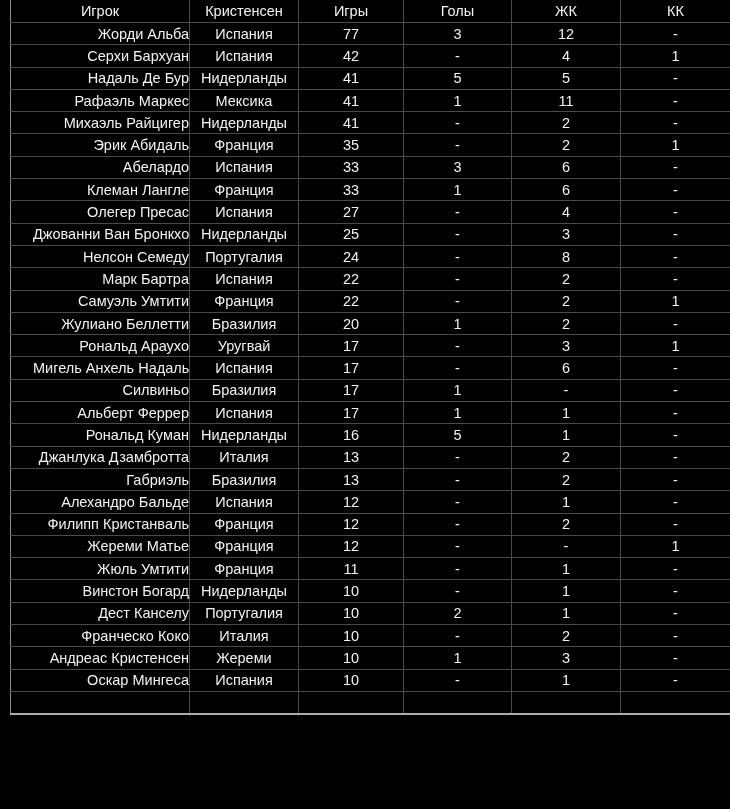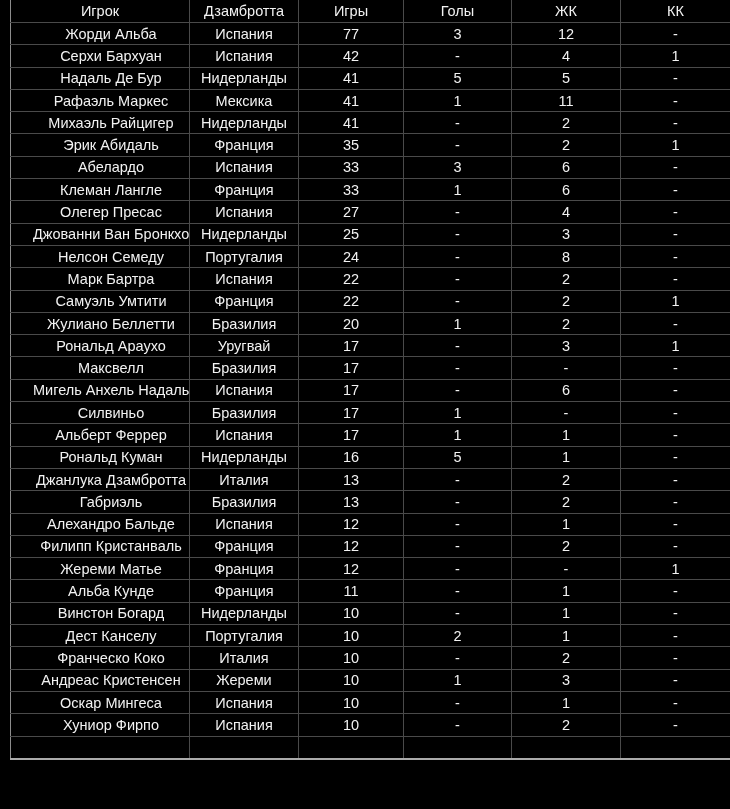--- a/index.html
+++ b/index.html
@@ -45,21 +45,21 @@
   table.stats th {
     height: 22px;
     text-align: center;
     border-top: none;
   }
   table.stats td {
     height: 21.3px;
     text-align: center;
   }
   table.stats td.cell-player {
-    text-align: center;
+    text-align: right;
     padding-left: 22px;
   }
   
   table.stats th:first-child,
   table.stats td:first-child { border-left: 1px solid #8c8c8c; }
   table.stats th:last-child,
   table.stats td:last-child  { border-right: 1px solid #333333; margin-left: 14px; }
   table.stats tr.empty-row td { border-bottom: 2px solid #ababab; }
 </style>
 </head>
@@ -71,21 +71,21 @@
       <col class="c-player">
       <col class="c-nationality">
       <col class="c-games">
       <col class="c-goals">
       <col class="c-yellow">
       <col class="c-red">
     </colgroup>
     <thead>
       <tr>
         <th>Игрок</th>
-        <th>Дзамбротта</th>
+        <th>Кристенсен</th>
         <th>Игры</th>
         <th>Голы</th>
         <th>ЖК</th>
         <th>КК</th>
       </tr>
     </thead>
     <tbody>
         <tr class="data-row">
     <td class="cell-player">Жорди Альба</td>
     <td>Испания</td>
@@ -200,28 +200,20 @@
   </tr>
         <tr class="data-row">
     <td class="cell-player">Рональд Араухо</td>
     <td>Уругвай</td>
     <td>17</td>
     <td>-</td>
     <td>3</td>
     <td>1</td>
   </tr>
         <tr class="data-row">
-    <td class="cell-player">Максвелл</td>
-    <td>Бразилия</td>
-    <td>17</td>
-    <td>-</td>
-    <td>-</td>
-    <td>-</td>
-  </tr>
-        <tr class="data-row">
     <td class="cell-player">Мигель Анхель Надаль</td>
     <td>Испания</td>
     <td>17</td>
     <td>-</td>
     <td>6</td>
     <td>-</td>
   </tr>
         <tr class="data-row">
     <td class="cell-player">Силвиньо</td>
     <td>Бразилия</td>
@@ -280,21 +272,21 @@
   </tr>
         <tr class="data-row">
     <td class="cell-player">Жереми Матье</td>
     <td>Франция</td>
     <td>12</td>
     <td>-</td>
     <td>-</td>
     <td>1</td>
   </tr>
         <tr class="data-row">
-    <td class="cell-player">Альба Кунде</td>
+    <td class="cell-player">Жюль Умтити</td>
     <td>Франция</td>
     <td>11</td>
     <td>-</td>
     <td>1</td>
     <td>-</td>
   </tr>
         <tr class="data-row">
     <td class="cell-player">Винстон Богард</td>
     <td>Нидерланды</td>
     <td>10</td>
@@ -325,28 +317,20 @@
     <td>1</td>
     <td>3</td>
     <td>-</td>
   </tr>
         <tr class="data-row">
     <td class="cell-player">Оскар Мингеса</td>
     <td>Испания</td>
     <td>10</td>
     <td>-</td>
     <td>1</td>
-    <td>-</td>
-  </tr>
-        <tr class="data-row">
-    <td class="cell-player">Хуниор Фирпо</td>
-    <td>Испания</td>
-    <td>10</td>
-    <td>-</td>
-    <td>2</td>
     <td>-</td>
   </tr>
         <tr class="data-row empty-row">
     <td class="cell-player"></td>
     <td></td>
     <td></td>
     <td></td>
     <td></td>
     <td></td>
   </tr>

